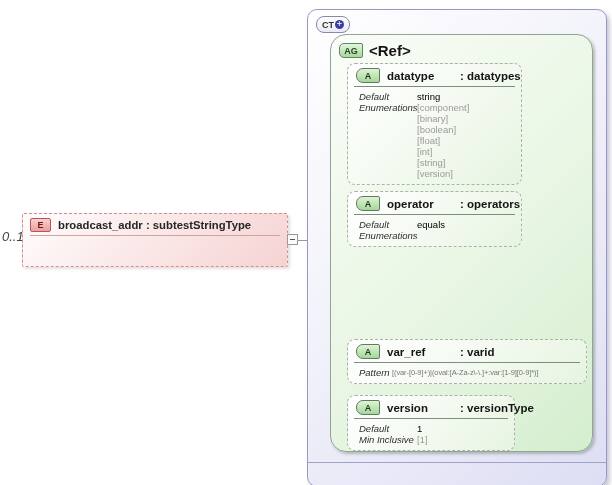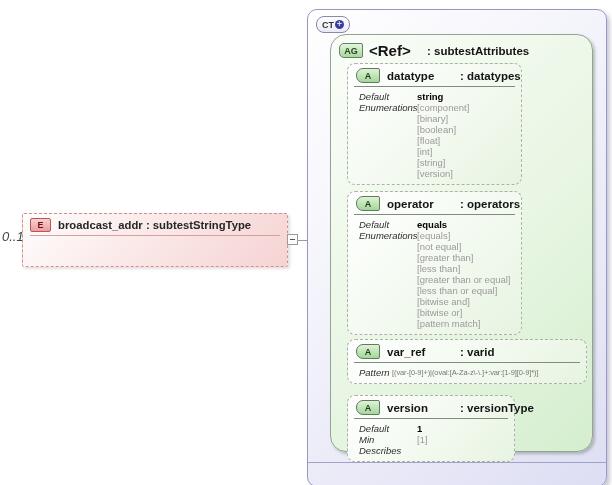--- a/index.html
+++ b/index.html
@@ -71,21 +71,21 @@
   .badge-a{flex:none;width:22px;height:13px;border:1px solid #5f7a5f;border-radius:7px 2px 2px 7px;
            background:linear-gradient(#dff3d6,#a5d79a);color:#1d3a1d;font-size:9px;font-weight:bold;
            display:flex;align-items:center;justify-content:center;}
   .attr-name{font-weight:bold;font-size:11.5px;color:#141414;display:inline-block;min-width:66px;}
   .attr-type{font-weight:bold;font-size:11.5px;color:#141414;white-space:nowrap;}
   .attr-sep{height:1px;background:#7e8e7e;margin:0 6px;}
   .attr-rows{padding:4px 0 5px;}
   .attr-row{display:flex;padding-left:11px;font-size:9.5px;line-height:11px;}
   .row-label{flex:none;width:58px;font-style:italic;color:#2e2e2e;}
   .row-values .val{color:#9a9a9a;white-space:nowrap;}
-  .row-bold .val{color:#000;font-weight:bold;}
+  .row-bold .val{color:#000;font-weight:normal;}
   .row-pattern .row-label{width:33px;}
   .row-pattern .val{color:#777;font-size:7.5px;letter-spacing:-0.1px;}
 
   
   .note-sep{position:absolute;left:0;right:0;top:452px;height:1px;background:#a2a2c6;}
   .note-text{position:absolute;left:9px;top:458px;width:288px;font-size:9.3px;font-style:italic;
              color:#1e1e1e;line-height:11px;}
 </style>
 </head>
 <body>
@@ -118,21 +118,20 @@
       <div class="badge-ct">
         <span class="ct-txt">CT</span>
         <span class="plus-icon">+</span>
       </div>
     </div>
 
     <div class="ag-card">
       <div class="ag-header">
         <div class="badge-ag">AG</div>
         <span class="ag-name">&lt;Ref&gt;</span>
-        <span class="ag-type">: subtestAttributes</span>
       </div>
       <div class="attr-list">
           <div class="attr-card">
     <div class="attr-header">
       <div class="badge-a">A</div>
       <span class="attr-name">datatype</span>
       <span class="attr-type">: datatypes</span>
     </div>
     <div class="attr-sep"></div>
     <div class="attr-rows">
@@ -165,31 +164,20 @@
     <div class="attr-sep"></div>
     <div class="attr-rows">
               <div class="attr-row row-bold">
                 <div class="row-label">Default</div>
                 <div class="row-values">
                   <div class="val">equals</div>
                 </div>
               </div>
               <div class="attr-row row-muted">
                 <div class="row-label">Enumerations</div>
-                <div class="row-values">
-                  <div class="val">[equals]</div>
-                  <div class="val">[not equal]</div>
-                  <div class="val">[greater than]</div>
-                  <div class="val">[less than]</div>
-                  <div class="val">[greater than or equal]</div>
-                  <div class="val">[less than or equal]</div>
-                  <div class="val">[bitwise and]</div>
-                  <div class="val">[bitwise or]</div>
-                  <div class="val">[pattern match]</div>
-                </div>
               </div>
             </div>
   </div>
           <div class="attr-card">
     <div class="attr-header">
       <div class="badge-a">A</div>
       <span class="attr-name">var_ref</span>
       <span class="attr-type">: varid</span>
     </div>
     <div class="attr-sep"></div>
@@ -210,21 +198,21 @@
     </div>
     <div class="attr-sep"></div>
     <div class="attr-rows">
               <div class="attr-row row-bold">
                 <div class="row-label">Default</div>
                 <div class="row-values">
                   <div class="val">1</div>
                 </div>
               </div>
               <div class="attr-row row-muted">
-                <div class="row-label">Min Describes</div>
+                <div class="row-label">Min Inclusive</div>
                 <div class="row-values">
                   <div class="val">[1]</div>
                 </div>
               </div>
             </div>
   </div>
         </div>
     </div>
 
     <div class="note-sep"></div>

